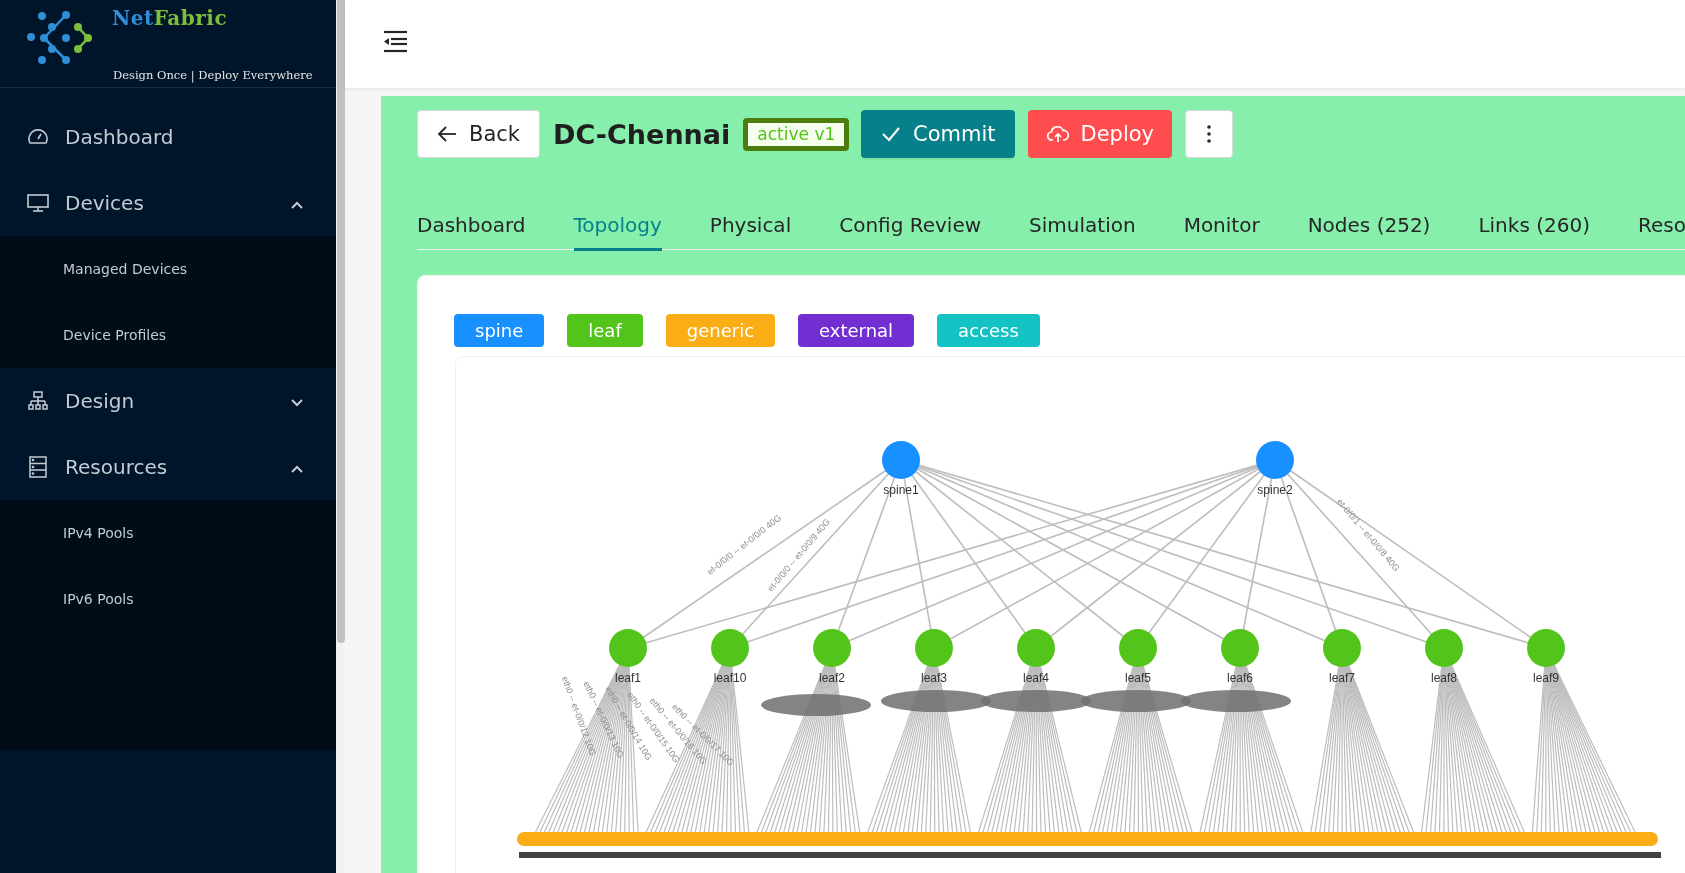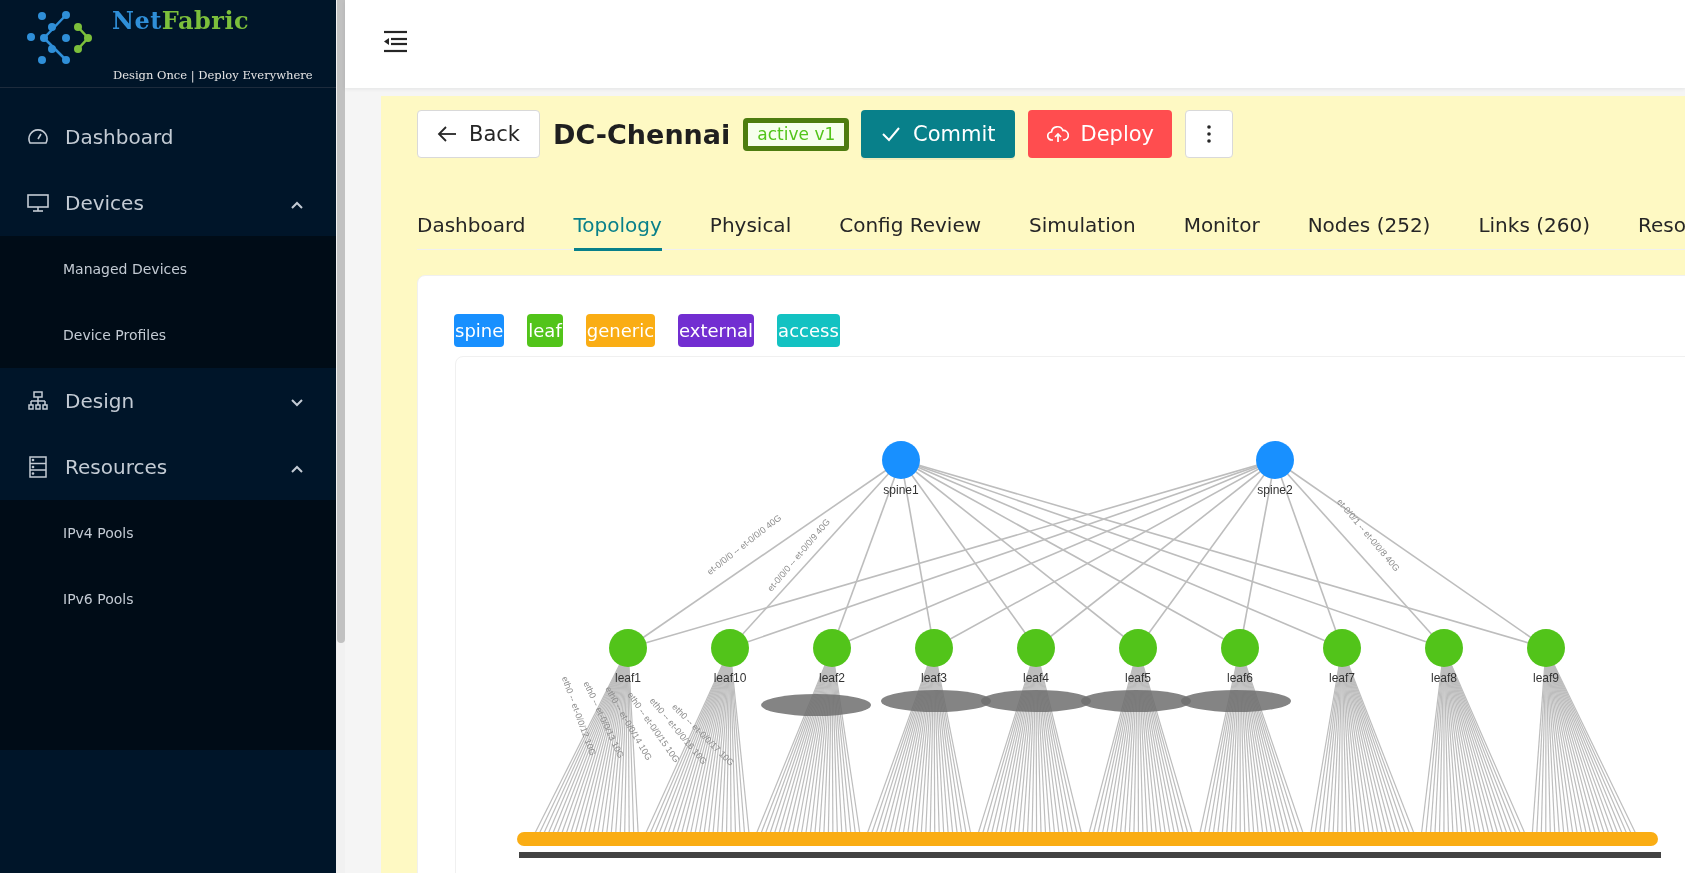--- a/index.html
+++ b/index.html
@@ -1,50 +1,50 @@
 <!DOCTYPE html>
 <html><head>
 <meta charset="utf-8">
 <style>
   * { box-sizing: border-box; margin: 0; padding: 0; }
   html, body { width: 1685px; height: 873px; overflow: hidden; background: #f5f5f5; font-family: "DejaVu Sans", "Liberation Sans", sans-serif; }
   .sidebar { position: absolute; left: 0; top: 0; width: 336px; height: 873px; background: #001529; color: #c9d1d9; }
   .logo { height: 88px; border-bottom: 1px solid #1d2b3c; position: relative; }
   .logo svg { position: absolute; left: 26px; top: 10px; }
-  .logo-title { position: absolute; left: 112px; top: 6px; font-family: "DejaVu Serif", "Liberation Serif", serif; font-size: 24px; font-weight: bold; letter-spacing: 0.5px; }
+  .logo-title { position: absolute; left: 112px; top: 6px; font-family: "DejaVu Serif", "Liberation Serif", serif; font-size: 20px; font-weight: bold; letter-spacing: 0.5px; }
   .logo-title .net { color: #2f8fd8; }
   .logo-title .fab { color: #7cbf3b; }
   .logo-tag { position: absolute; left: 113px; top: 50px; font-family: "DejaVu Serif", "Liberation Serif", serif; font-size: 11.5px; color: #e6e6e6; margin-top: 18px; }
   .nav-item { height: 66px; display: flex; align-items: center; padding-left: 27px; font-size: 20px; color: #c3cbd4; position: relative; }
   .nav-item .ico { width: 22px; height: 22px; margin-right: 16px; display: inline-flex; align-items: center; justify-content: center; }
   .nav-item .chev { position: absolute; right: 32px; top: 50%; transform: translateY(-50%); }
   .sub-group { background: #000c17; }
   .sub-item { height: 66px; display: flex; align-items: center; padding-left: 63px; font-size: 14px; color: #c3cbd4; }
   .scrollbar { position: absolute; left: 336px; top: 0; width: 9px; height: 873px; background: #f1f1f1; }
   .scroll-thumb { position: absolute; left: 337px; top: 0; width: 8px; height: 643px; background: #c1c1c1; border-radius: 0 0 4px 4px; }
   .topbar { position: absolute; left: 345px; top: 0; width: 1340px; height: 88px; background: #fff; box-shadow: 0 1px 4px rgba(0,21,41,0.08); }
   .menu-toggle { position: absolute; left: 36px; top: 27px; width: 28px; height: 28px; cursor: pointer; }
-  .content { position: absolute; left: 381px; top: 96px; width: 1304px; height: 777px; background: #fef9c3; }
+  .content { position: absolute; left: 381px; top: 96px; width: 1304px; height: 777px; background: #86efac; }
   .header-row { position: absolute; left: 36px; top: 14px; height: 48px; display: flex; align-items: center; }
   .btn { height: 48px; border-radius: 4px; display: inline-flex; align-items: center; justify-content: center; font-size: 21px; cursor: pointer; font-family: "DejaVu Sans", "Liberation Sans", sans-serif; }
   .btn-back { width: 123px; border: 1px solid #d9d9d9; background: #fff; color: #262626; }
   .btn-back svg { margin-right: 12px; }
   .page-title { margin-left: 13px; font-size: 27px; font-weight: bold; color: #1f1f1f; }
   .status-tag { margin-left: 13px; height: 33px; padding: 8px 9px; border: 5px solid #4d7c0f; background: #f6ffed; color: #52c41a; font-size: 17px; border-radius: 4px; display: inline-flex; align-items: center; }
   .btn-commit { margin-left: 12px; width: 154px; background: #08808a; color: #fff; border: none; box-shadow: 0 2px 0 rgba(0,0,0,0.05); }
   .btn-commit svg, .btn-deploy svg { margin-right: 12px; }
   .btn-deploy { margin-left: 13px; width: 144px; background: #ff4d4f; color: #fff; border: none; }
   .btn-more { margin-left: 13px; width: 48px; border: 1px solid #d9d9d9; background: #fff; }
   .tabs { position: absolute; left: 36px; top: 104px; width: 1268px; height: 50px; border-bottom: 1px solid #f0f0f0; display: flex; white-space: nowrap; }
   .tab { font-size: 20px; color: #262626; padding: 0 0 0 0; height: 50px; display: flex; align-items: center; margin-right: 48px; position: relative; cursor: pointer; }
   .tab.active { color: #08808a; }
   .tab.active::after { content: ""; position: absolute; left: 0; right: 0; bottom: -1px; height: 3px; background: #08808a; }
   .topo-card { position: absolute; left: 36px; top: 179px; width: 1280px; height: 620px; border: 1px solid #f0f0f0; border-radius: 8px; background: #fff; }
   .legend { position: absolute; left: 36px; top: 38px; display: flex; }
-  .legend-tag { height: 33px; padding: 0 1px; border-radius: 4px; color: #fff; font-size: 18px; display: inline-flex; align-items: center; margin-right: 23px; }
+  .legend-tag { height: 33px; padding: 0 21px; border-radius: 4px; color: #fff; font-size: 18px; display: inline-flex; align-items: center; margin-right: 23px; }
   .graph-area { position: absolute; left: 37px; top: 80px; width: 1260px; height: 540px; border: 1px solid #f0f0f0; border-radius: 8px; overflow: hidden; }
   .graph-area svg { position: absolute; left: 0; top: 0; }
 </style>
 </head>
 <body>
 
 <div class="sidebar">
   <div class="logo">
     <svg width="70" height="60" viewBox="0 0 70 60">
       <g fill="#2f8fd8">

